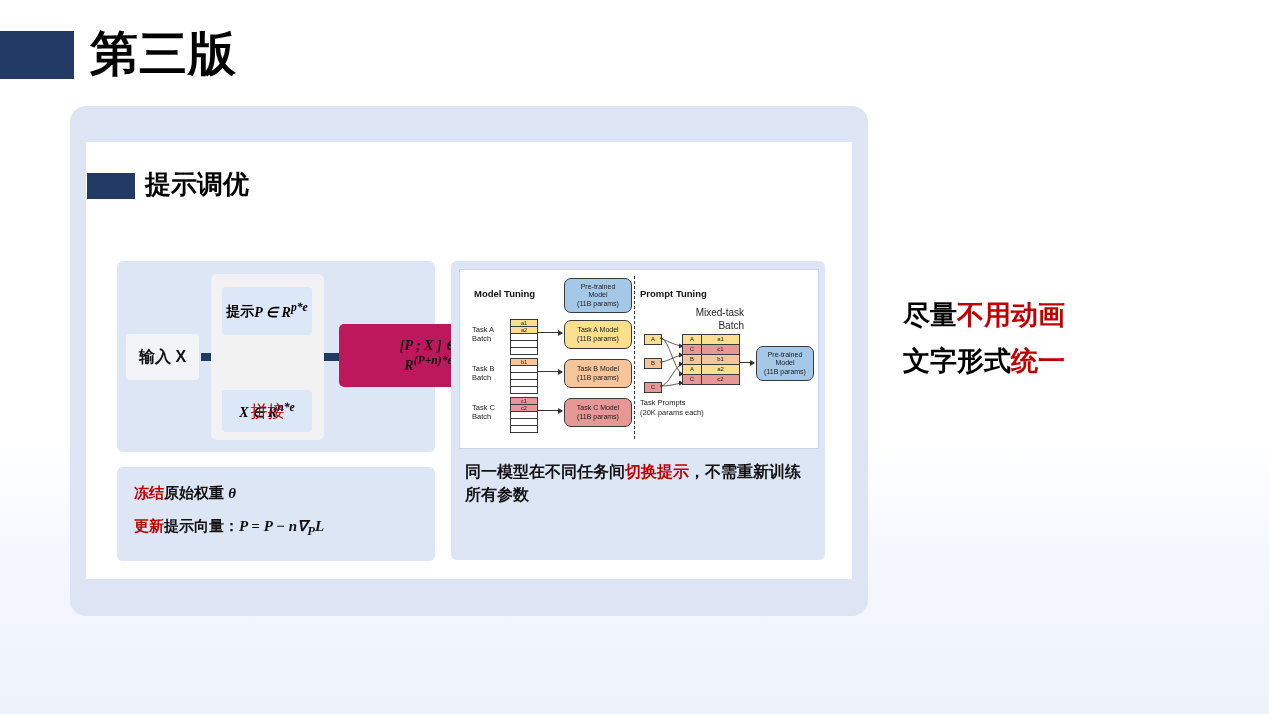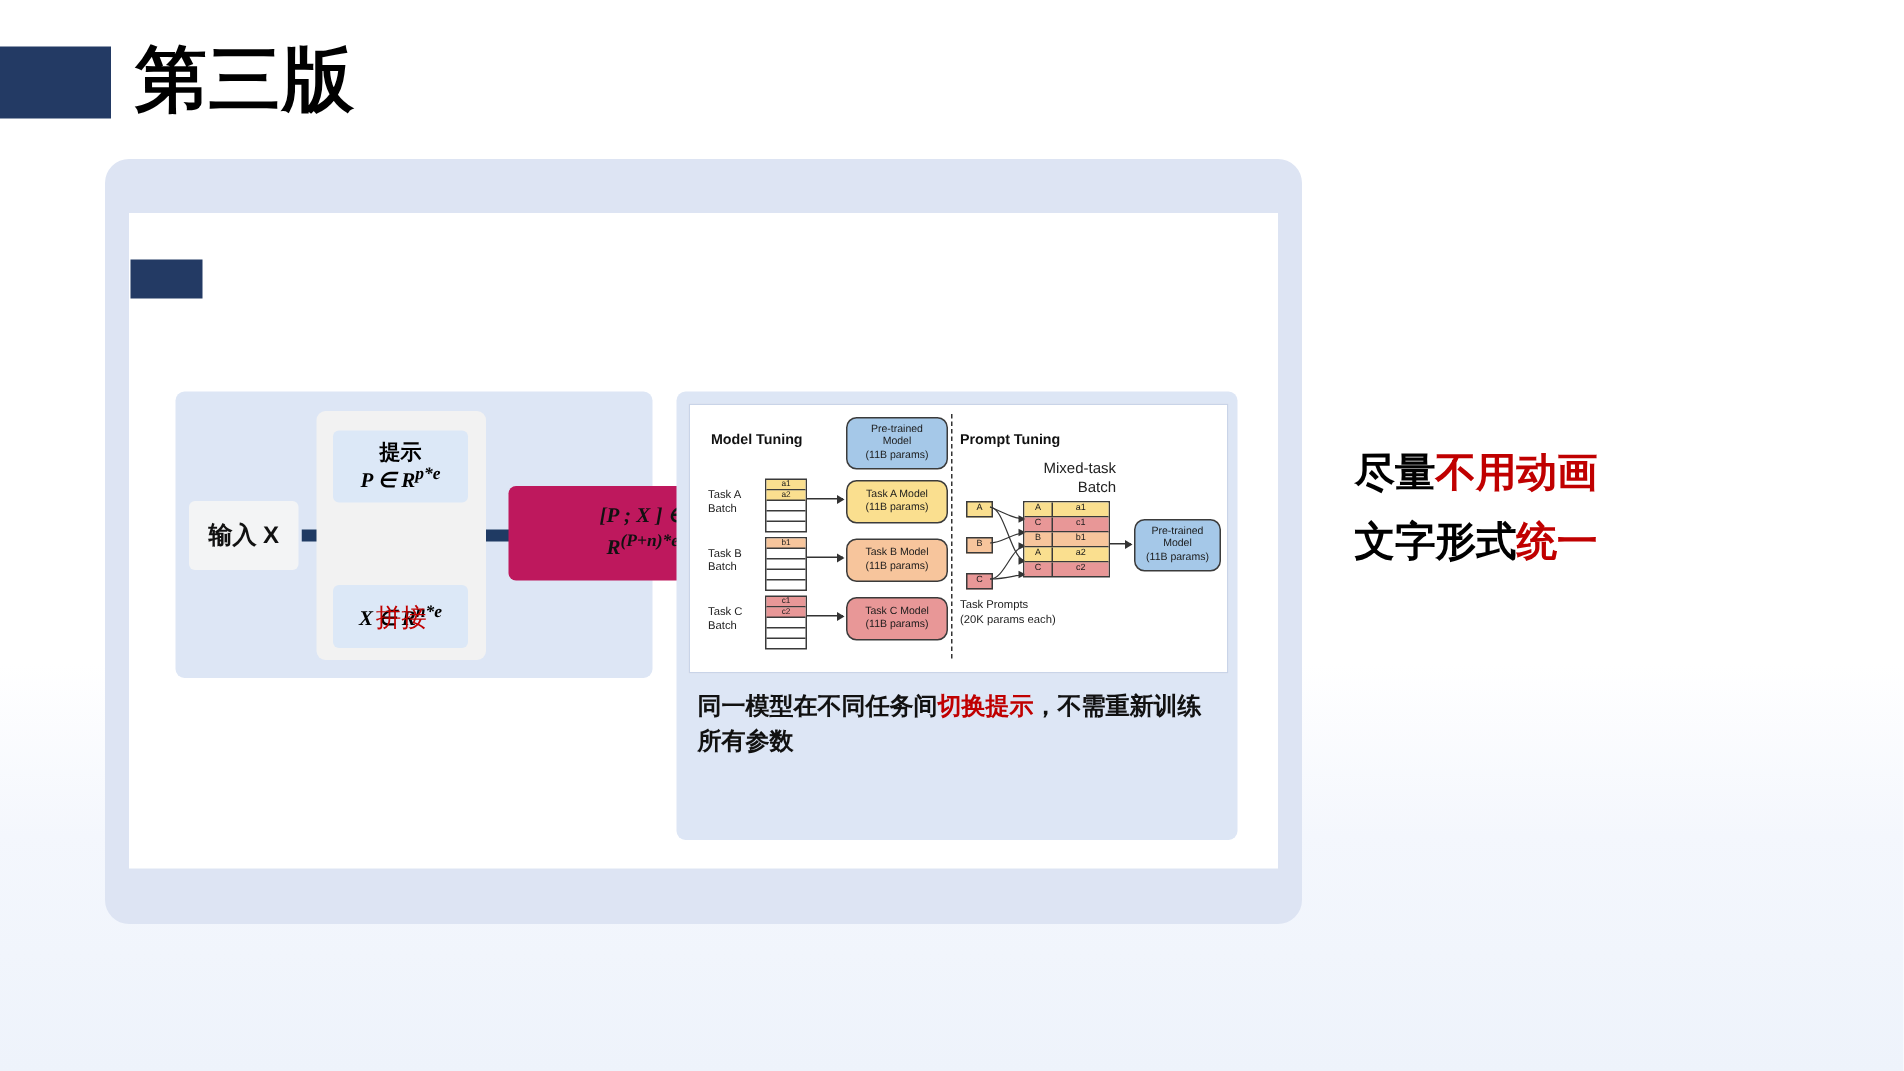--- a/index.html
+++ b/index.html
@@ -103,21 +103,21 @@
     width: 113px; height: 166px;
     background: #f2f2f2;
     border-radius: 6px;
   }
   #prompt-box {
     position: absolute;
     left: 11px; top: 13px;
     width: 90px; height: 48px;
     background: #dce8f7;
     border-radius: 4px;
-    display: flex; flex-direction: column;
+    display: flex; flex-direction: row;
     align-items: center; justify-content: center;
     line-height: 1.15;
   }
   #prompt-label { font-size: 14px; font-weight: bold; color: #000; }
   #prompt-formula { font-size: 14px; font-weight: bold; font-style: italic;
                     font-family: "Liberation Serif", serif; color: #000; }
   #x-box {
     position: absolute;
     left: 11px; top: 76px;
     width: 90px; height: 42px;
@@ -342,20 +342,21 @@
 <div id="slide-header">
   <div id="header-accent-bar"></div>
   <div id="header-title">第三版</div>
 </div>
 
 <div id="content-panel">
   <div id="content-card">
 
     <div id="section-heading">
       <div id="section-accent-bar"></div>
+      <div id="section-title">提示调优</div>
     </div>
 
     <div class="panel-box" id="left-diagram-box">
 
       <div id="input-box">
         <span>输入 X</span>
       </div>
 
       <svg class="block-arrow" id="arrow-1" viewBox="0 0 28 20">
         <polygon points="0,6 16,6 16,0 28,10 16,20 16,14 0,14" fill="#1f3a63"></polygon>
@@ -379,20 +380,28 @@
       <svg class="block-arrow" id="arrow-2" viewBox="0 0 28 20">
         <polygon points="0,6 16,6 16,0 28,10 16,20 16,14 0,14" fill="#1f3a63"></polygon>
       </svg>
 
       <div id="output-box">
         <span id="output-line1">[<i>P</i> ; <i>X</i> ] ∈</span>
         <span id="output-line2"><i>R</i><sup>(<i>P</i>+<i>n</i>)*<i>e</i></sup></span>
       </div>
     </div>
 
+    <div class="panel-box" id="left-note-box">
+      <div class="note-line" id="note-line-1">
+        <span class="hl-red">冻结</span><span>原始权重 <span class="math-it">θ</span></span>
+      </div>
+      <div class="note-line" id="note-line-2">
+        <span class="hl-red">更新</span><span>提示向量：<span class="math-it">P = P − n∇<sub>P</sub>L</span></span>
+      </div>
+    </div>
 
     <div class="panel-box" id="right-figure-box">
 
       <div id="figure-canvas">
 
         <div class="fig-heading" id="label-model-tuning">Model Tuning</div>
         <div class="fig-heading" id="label-prompt-tuning">Prompt Tuning</div>
 
         <div class="rounded-node node-blue" id="mt-pretrained">
           <span>Pre-trained</span>

